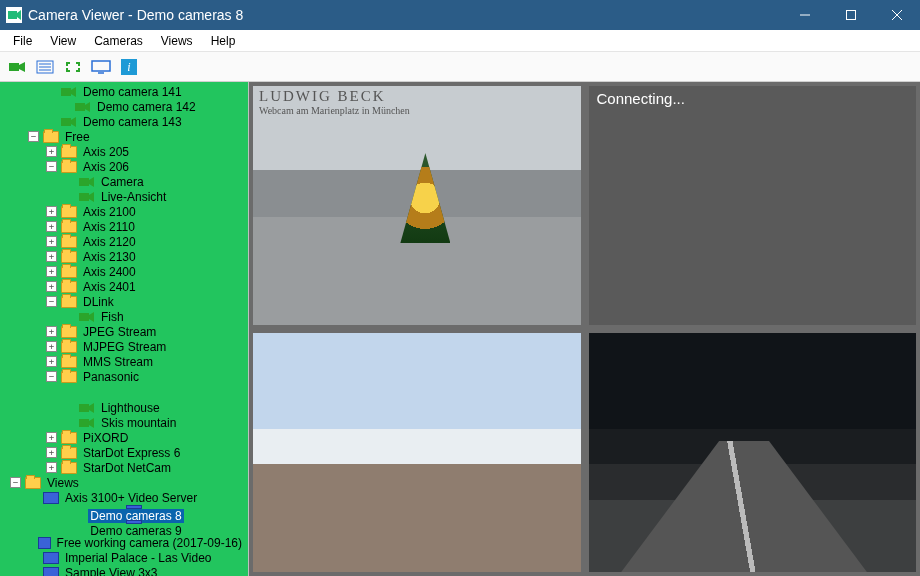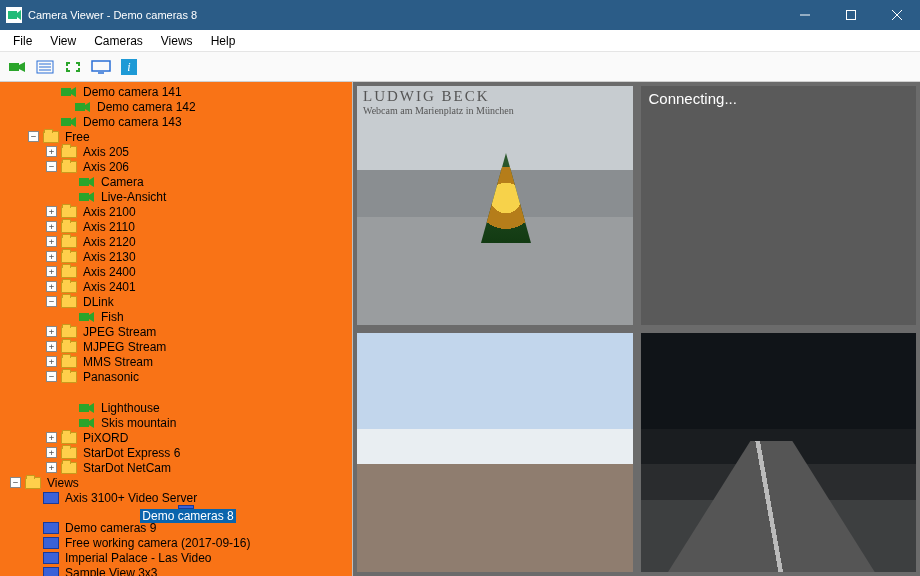--- a/index.html
+++ b/index.html
@@ -1,27 +1,27 @@
 <!DOCTYPE html>
 <html><head>
 <meta charset="utf-8">
 <style>
   * { box-sizing: border-box; }
   html, body { margin:0; padding:0; width:920px; height:576px; font-family:"Segoe UI", Tahoma, sans-serif; font-size:12px; overflow:hidden; }
   .titlebar { height:30px; background:#2b5c87; color:#fff; display:flex; align-items:center; padding:0 0 0 6px; }
   .titlebar .app-icon { width:16px; height:16px; margin-right:6px; display:inline-block; }
-  .titlebar .title { flex:1; font-size:11px; }
+  .titlebar .title { flex:1; font-size:14px; }
   .win-controls { display:flex; height:100%; }
   .win-btn { width:46px; display:flex; align-items:center; justify-content:center; color:#fff; }
   .menubar { height:22px; background:#fff; display:flex; align-items:center; padding:0 4px; border-bottom:1px solid #e5e5e5; }
   .menu-item { padding:2px 9px; cursor:default; }
   .toolbar { height:30px; background:#fafafa; border-bottom:1px solid #d0d0d0; display:flex; align-items:center; padding:0 4px; gap:2px; }
   .tool-btn { width:26px; height:24px; display:flex; align-items:center; justify-content:center; border:1px solid transparent; }
   .main { display:flex; height:494px; }
-  .tree-pane { width:353px; border-right:1px solid #c0c0c0; overflow-y:auto; overflow-x:hidden; background:#f97316; padding-top:2px; }
+  .tree-pane { width:249px; border-right:1px solid #c0c0c0; overflow-y:auto; overflow-x:hidden; background:#22c55e; padding-top:2px; }
   .tree-node { display:flex; align-items:center; height:15px; white-space:nowrap; cursor:default; padding-right:4px; }
   .tree-node .expander { width:11px; height:11px; border:1px solid #888; display:inline-flex; align-items:center; justify-content:center; font-size:9px; line-height:9px; color:#555; margin-right:4px; background:#fff; font-family:monospace; }
   .tree-node .spacer-exp { width:15px; display:inline-block; }
   .tree-node .icon { width:16px; height:12px; display:inline-block; margin-right:4px; vertical-align:middle; }
   .folder-icon { background:#ffcf4b; border:1px solid #c79a1d; border-radius:1px; position:relative; }
   .folder-icon::before { content:""; position:absolute; top:-3px; left:0; width:7px; height:3px; background:#ffcf4b; border:1px solid #c79a1d; border-bottom:none; border-radius:1px 1px 0 0;}
   .cam-icon { position:relative; }
   .cam-icon svg { display:block; }
   .view-icon { background:#3a62d8; display:grid; grid-template-columns:1fr 1fr; grid-template-rows:1fr 1fr; gap:1px; padding:1px; border:1px solid #1a3a98; }
   .view-icon div { background:#7d95e6; }
@@ -302,21 +302,21 @@
       <div class="tree-node" style="padding-left: 28px; flex-direction: column;">
         <span class="spacer-exp"></span>
         <span class="icon view-icon">
           <div></div>
           <div></div>
           <div></div>
           <div></div>
         </span>
         <span class="tree-label selected">Demo cameras 8</span>
       </div>
-      <div class="tree-node" style="padding-left: 28px;">
+      <div class="tree-node" style="padding-left: 28px; flex-direction: column;">
         <span class="spacer-exp"></span>
         <span class="icon view-icon">
           <div></div>
           <div></div>
           <div></div>
           <div></div>
         </span>
         <span class="tree-label">Demo cameras 9</span>
       </div>
       <div class="tree-node" style="padding-left: 28px;">

